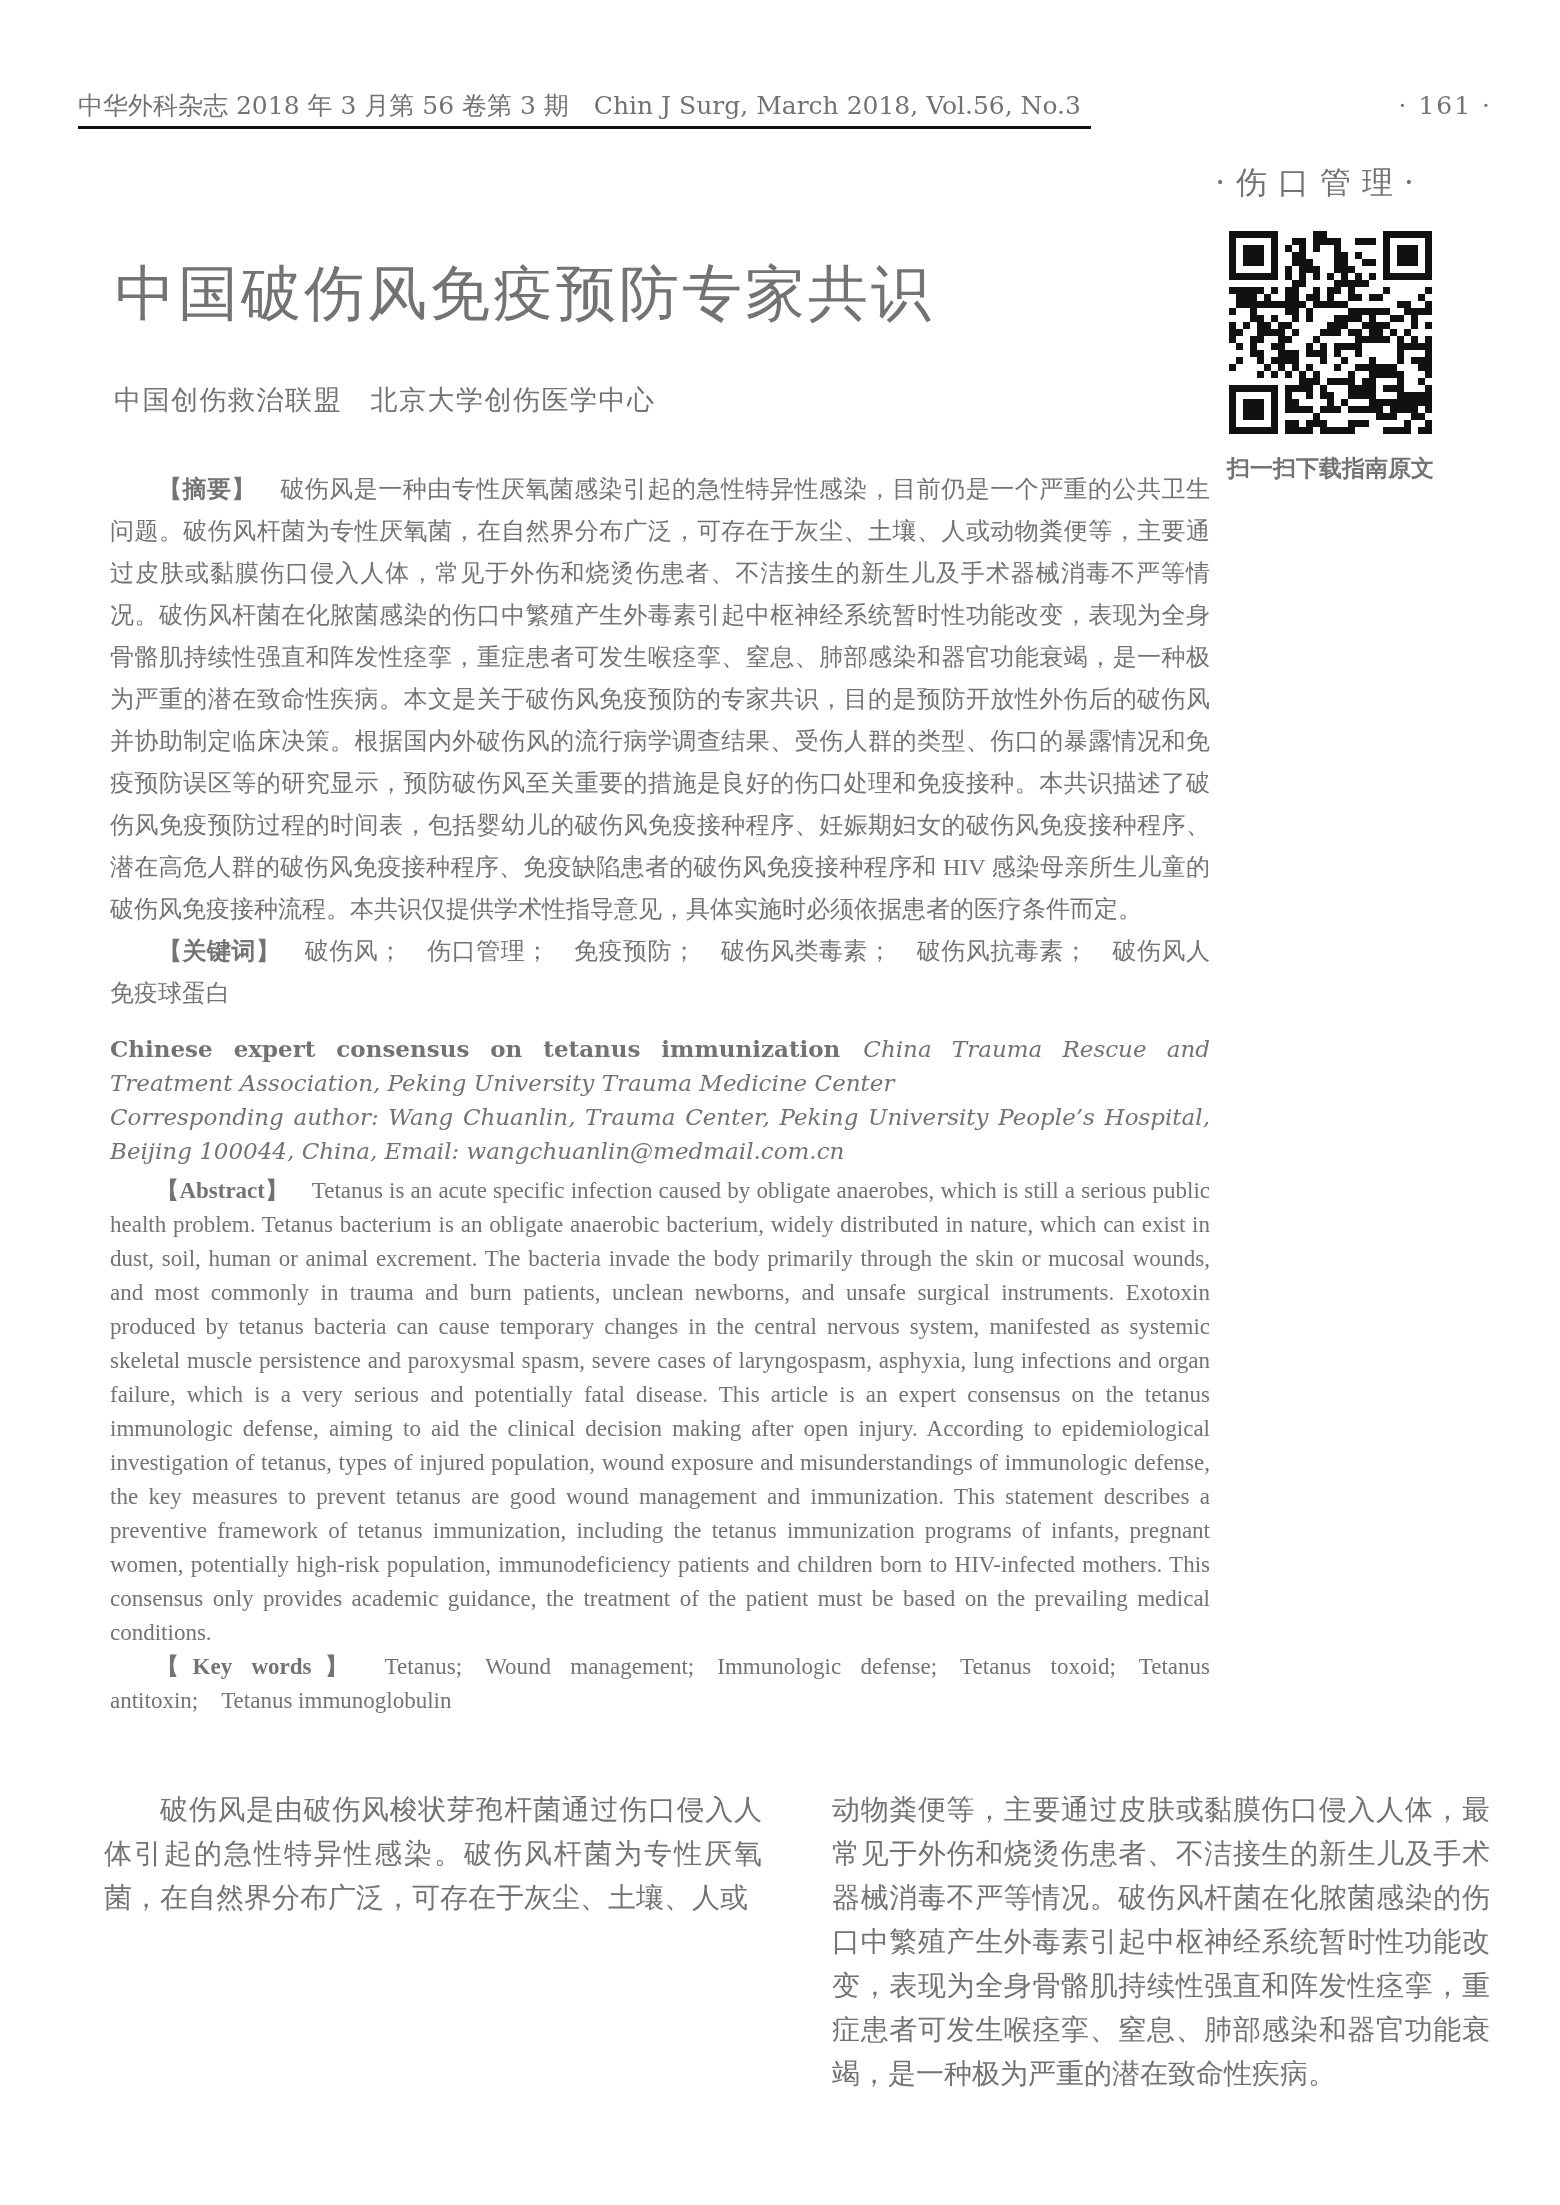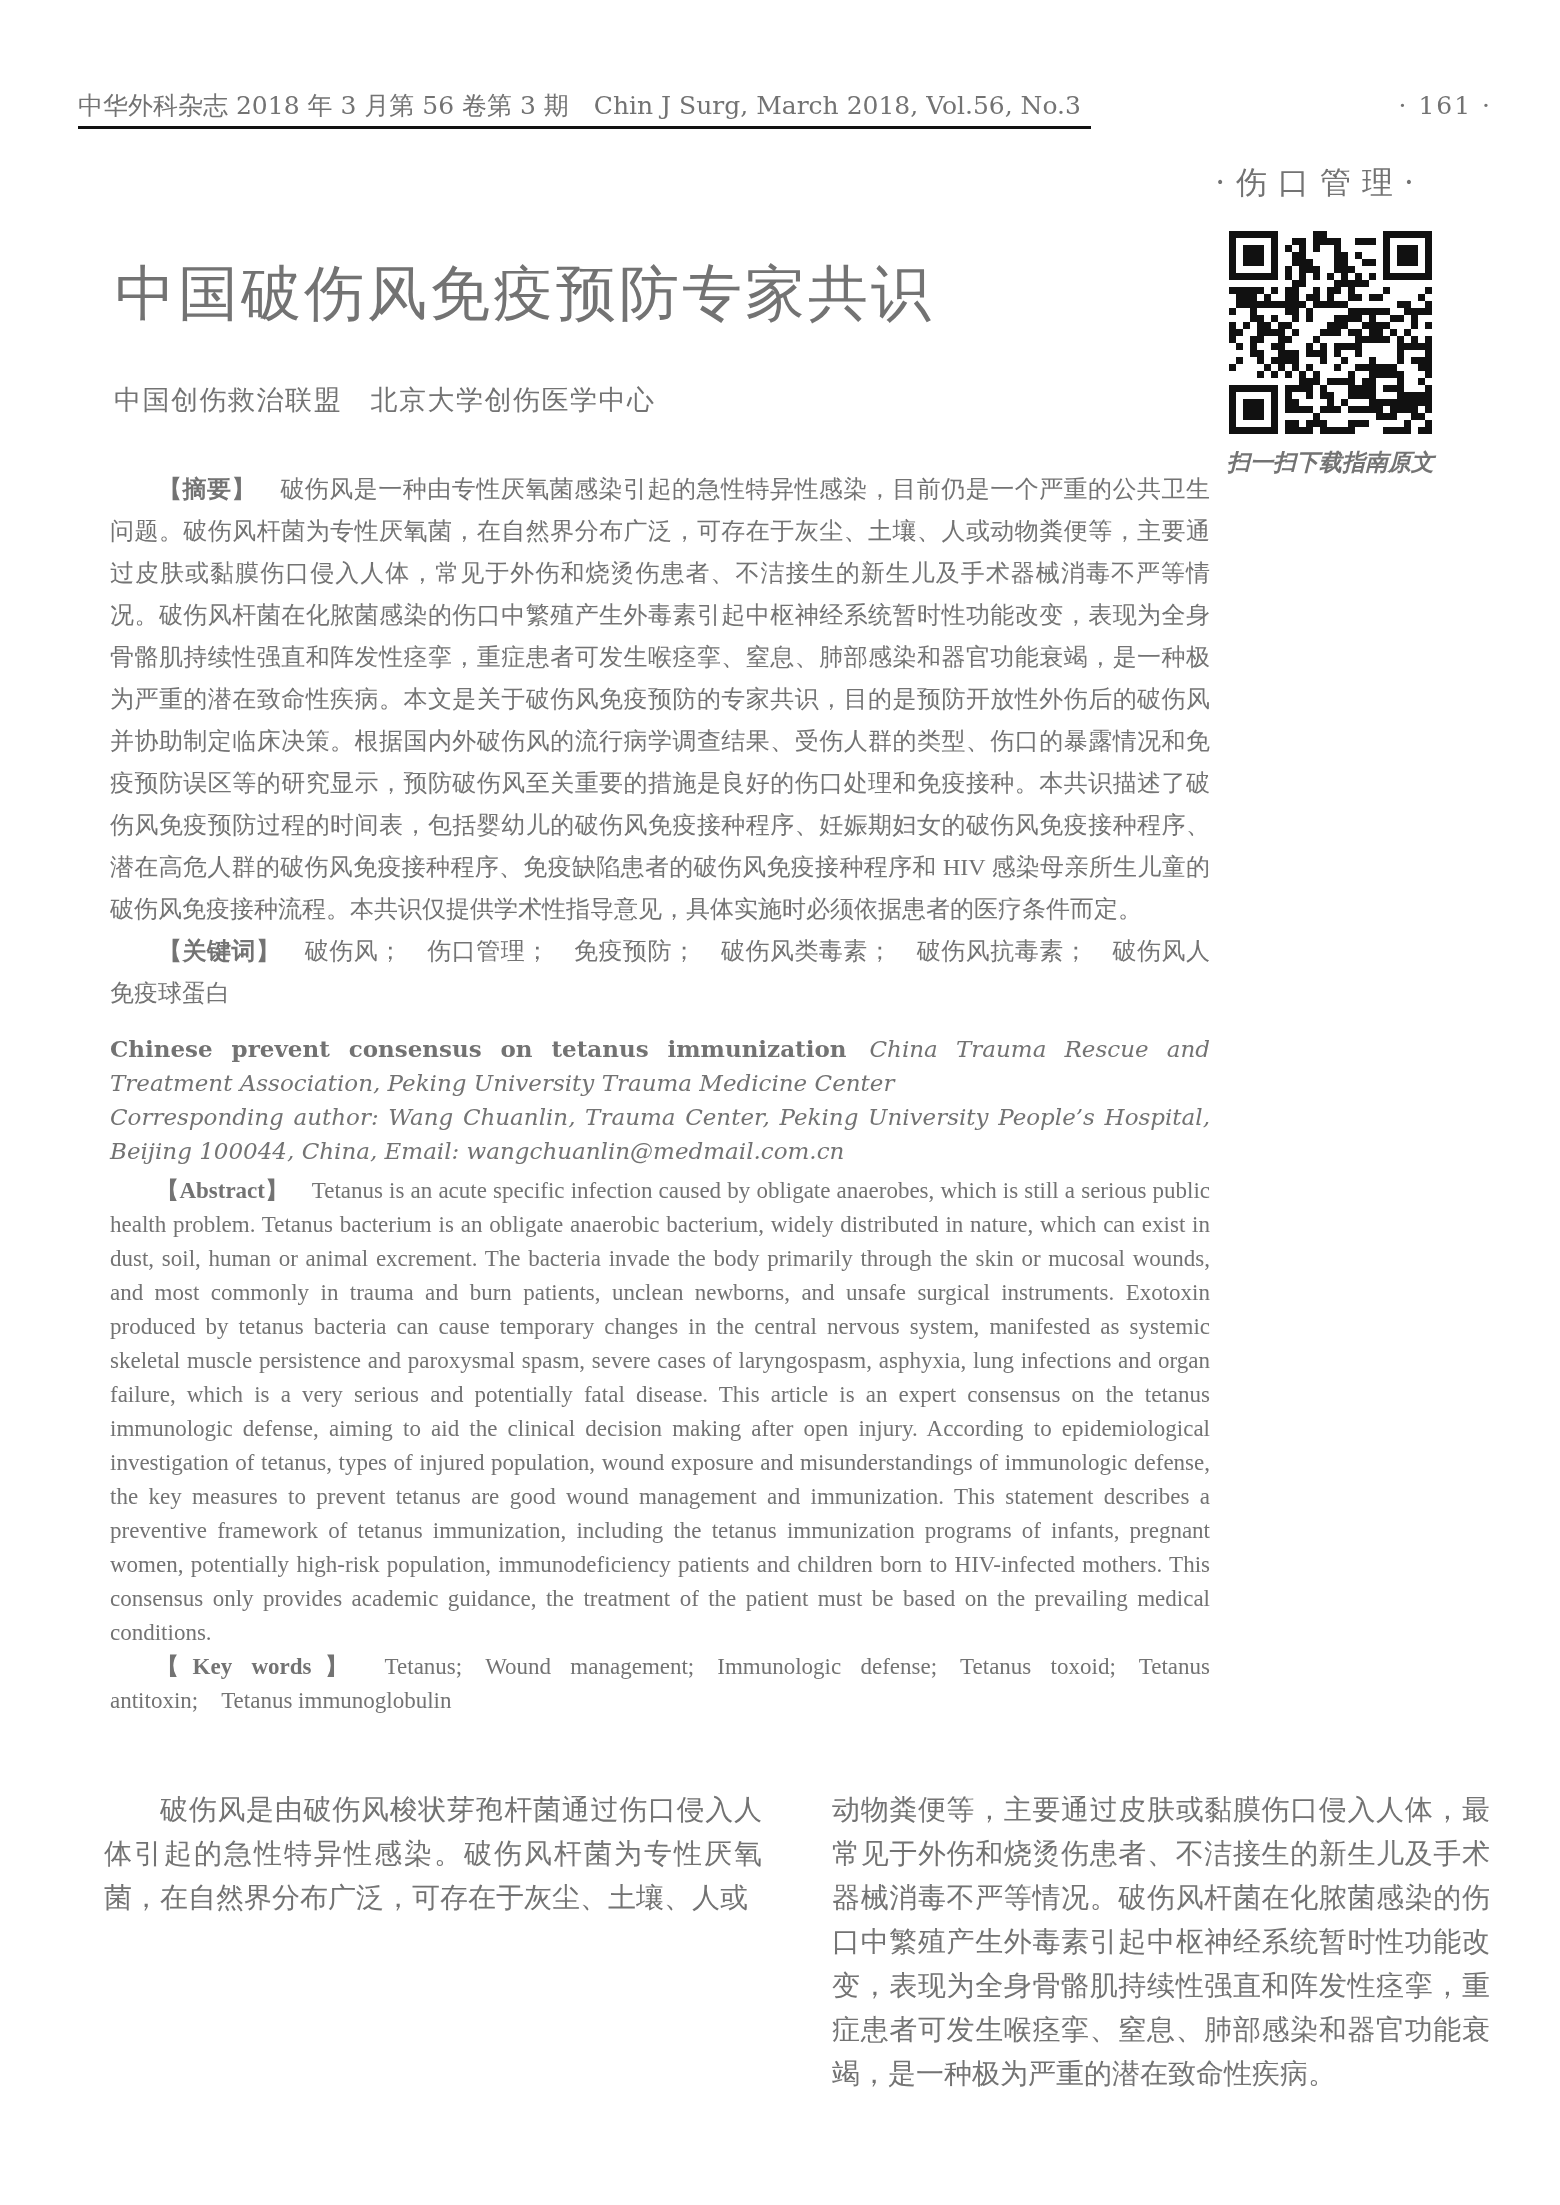--- a/index.html
+++ b/index.html
@@ -27,23 +27,23 @@
   .header-right{white-space:nowrap;letter-spacing:2px;}
   
   .badge{
     position:absolute;top:162px;left:1185px;width:270px;
     text-align:center;font-size:31px;letter-spacing:11px;
     white-space:nowrap;
   }
   .qr-wrap{position:absolute;top:231px;left:1227px;width:206px;text-align:center;}
   .qr-code{display:block;width:203px;height:203px;margin:0 auto;}
   .qr-caption{
-    margin-top:13px;
+    margin-top:19px;
     font-family:"DejaVu Sans","Liberation Sans",sans-serif;
-    font-weight:bold;font-size:23px;letter-spacing:0px;white-space:nowrap;font-style:italic;
+    font-weight:bold;font-size:23px;letter-spacing:0px;white-space:nowrap;
   }
   
   .article-title{
     position:absolute;top:254px;left:115px;
     font-size:60px;font-weight:400;letter-spacing:3px;white-space:nowrap;
   }
   .affiliation{
     position:absolute;top:382px;left:114px;
     font-size:27px;letter-spacing:1.5px;white-space:nowrap;
   }
@@ -534,21 +534,21 @@
 
   <h1 class="article-title" style="margin:0;">中国破伤风免疫预防专家共识</h1>
   <div class="affiliation">中国创伤救治联盟　北京大学创伤医学中心</div>
 
   <div class="content">
 
     <p class="cn indent"><span class="label">【摘要】</span><span>破伤风是一种由专性厌氧菌感染引起的急性特异性感染，目前仍是一个严重的公共卫生问题。破伤风杆菌为专性厌氧菌，在自然界分布广泛，可存在于灰尘、土壤、人或动物粪便等，主要通过皮肤或黏膜伤口侵入人体，常见于外伤和烧烫伤患者、不洁接生的新生儿及手术器械消毒不严等情况。破伤风杆菌在化脓菌感染的伤口中繁殖产生外毒素引起中枢神经系统暂时性功能改变，表现为全身骨骼肌持续性强直和阵发性痉挛，重症患者可发生喉痉挛、窒息、肺部感染和器官功能衰竭，是一种极为严重的潜在致命性疾病。本文是关于破伤风免疫预防的专家共识，目的是预防开放性外伤后的破伤风并协助制定临床决策。根据国内外破伤风的流行病学调查结果、受伤人群的类型、伤口的暴露情况和免疫预防误区等的研究显示，预防破伤风至关重要的措施是良好的伤口处理和免疫接种。本共识描述了破伤风免疫预防过程的时间表，包括婴幼儿的破伤风免疫接种程序、妊娠期妇女的破伤风免疫接种程序、潜在高危人群的破伤风免疫接种程序、免疫缺陷患者的破伤风免疫接种程序和 HIV 感染母亲所生儿童的破伤风免疫接种流程。本共识仅提供学术性指导意见，具体实施时必须依据患者的医疗条件而定。</span></p>
 
     <p class="cn indent"><span class="label">【关键词】</span><span>破伤风；　伤口管理；　免疫预防；　破伤风类毒素；　破伤风抗毒素；　破伤风人免疫球蛋白</span></p>
 
-    <p class="en en-head"><span class="en-title">Chinese prevent consensus on tetanus immunization</span><span class="italic">China Trauma Rescue and Treatment Association, Peking University Trauma Medicine Center</span></p>
+    <p class="en en-head"><span class="en-title">Chinese expert consensus on tetanus immunization</span><span class="italic">China Trauma Rescue and Treatment Association, Peking University Trauma Medicine Center</span></p>
 
     <p class="en italic">Corresponding author: Wang Chuanlin, Trauma Center, Peking University People’s Hospital, Beijing 100044, China, Email: wangchuanlin@medmail.com.cn</p>
 
     <p class="en en-abs indent"><span class="label">【Abstract】</span><span>Tetanus is an acute specific infection caused by obligate anaerobes, which is still a serious public health problem. Tetanus bacterium is an obligate anaerobic bacterium, widely distributed in nature, which can exist in dust, soil, human or animal excrement. The bacteria invade the body primarily through the skin or mucosal wounds, and most commonly in trauma and burn patients, unclean newborns, and unsafe surgical instruments. Exotoxin produced by tetanus bacteria can cause temporary changes in the central nervous system, manifested as systemic skeletal muscle persistence and paroxysmal spasm, severe cases of laryngospasm, asphyxia, lung infections and organ failure, which is a very serious and potentially fatal disease. This article is an expert consensus on the tetanus immunologic defense, aiming to aid the clinical decision making after open injury. According to epidemiological investigation of tetanus, types of injured population, wound exposure and misunderstandings of immunologic defense, the key measures to prevent tetanus are good wound management and immunization. This statement describes a preventive framework of tetanus immunization, including the tetanus immunization programs of infants, pregnant women, potentially high-risk population, immunodeficiency patients and children born to HIV-infected mothers. This consensus only provides academic guidance, the treatment of the patient must be based on the prevailing medical conditions.</span></p>
 
     <p class="en indent"><span class="label">【Key words】</span><span>Tetanus; Wound management; Immunologic defense; Tetanus toxoid; Tetanus antitoxin; Tetanus immunoglobulin</span></p>
   </div>
 
   <div class="columns">
     <div class="col">

